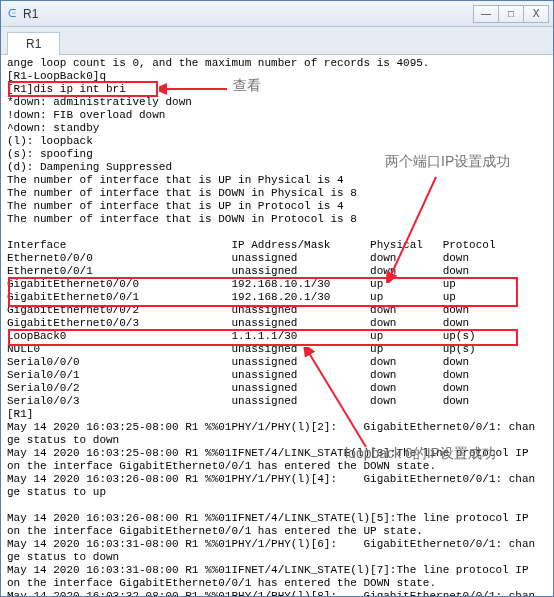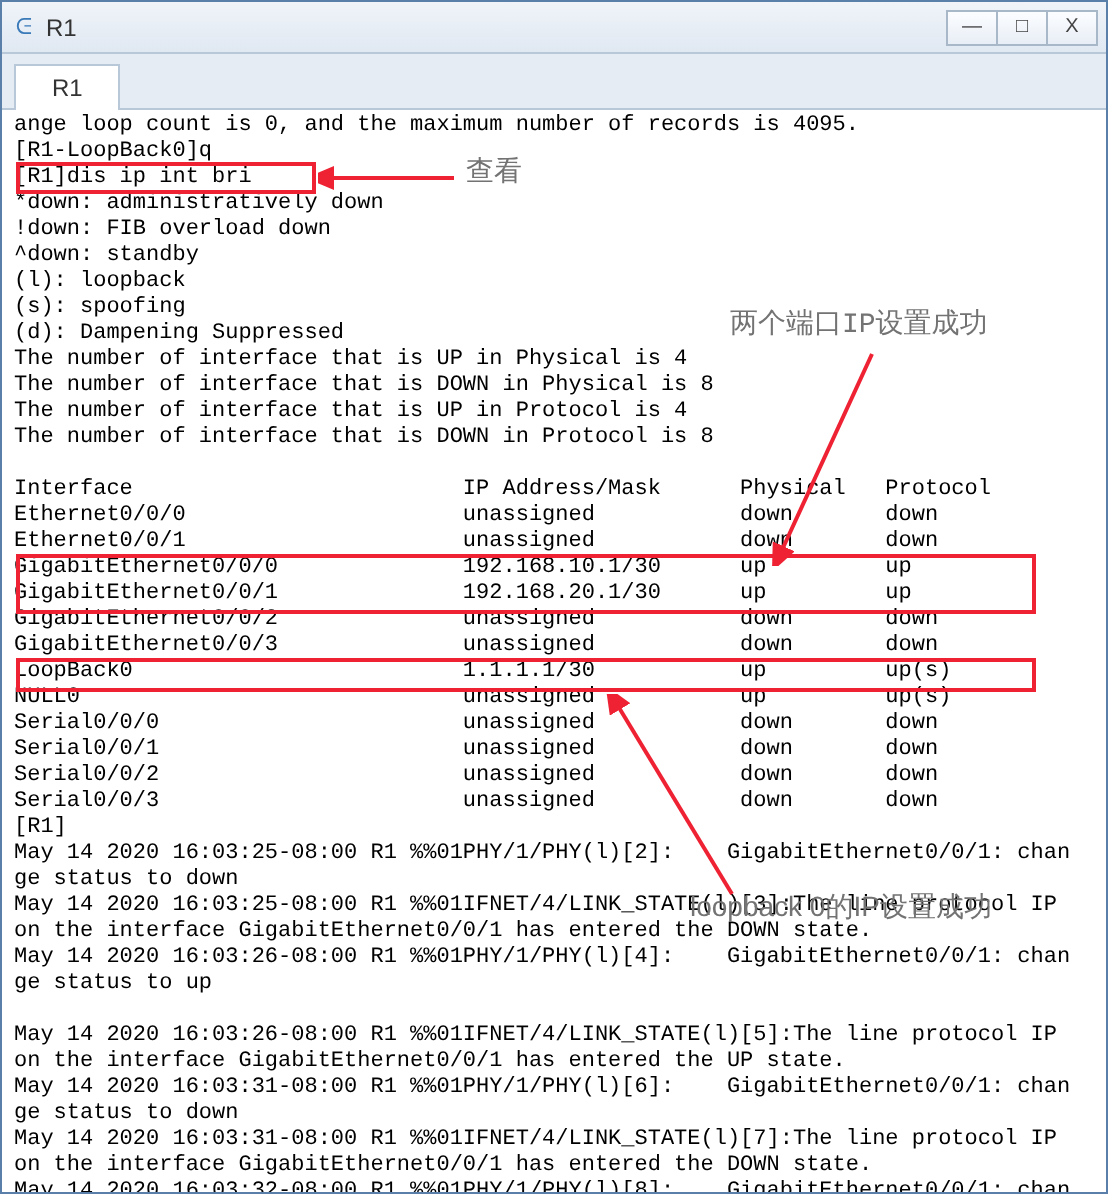--- a/index.html
+++ b/index.html
@@ -177,21 +177,21 @@
     <svg class="arrow" style="left:158px; top:24px;" width="70" height="20">
       <defs>
           <marker id="ah1" markerWidth="8" markerHeight="8" refX="1" refY="3" orient="auto">
             <path d="M0,0 L0,6 L7,3 z" fill="#e23"></path>
           </marker>
         </defs>
       <line x1="68" y1="10" x2="6" y2="10" stroke="#e23" stroke-width="2" marker-end="url(#ah1)"></line>
     </svg>
     <div class="annotation" style="left:232px; top:22px;">查看</div>
 
-    <div class="annotation" style="left:364px; top:98px;font-family:Liberation Mono, monospace;">两个端口IP设置成功</div>
+    <div class="annotation" style="left:384px; top:98px;">两个端口IP设置成功</div>
     <svg class="arrow" style="left:380px; top:118px;" width="80" height="110">
       <defs>
           <marker id="ah2" markerWidth="8" markerHeight="8" refX="1" refY="3" orient="auto">
             <path d="M0,0 L0,6 L7,3 z" fill="#e23"></path>
           </marker>
         </defs>
       <line x1="55" y1="4" x2="10" y2="102" stroke="#e23" stroke-width="2" marker-end="url(#ah2)"></line>
     </svg>
 
     <svg class="arrow" style="left:300px; top:292px;" width="120" height="110">

